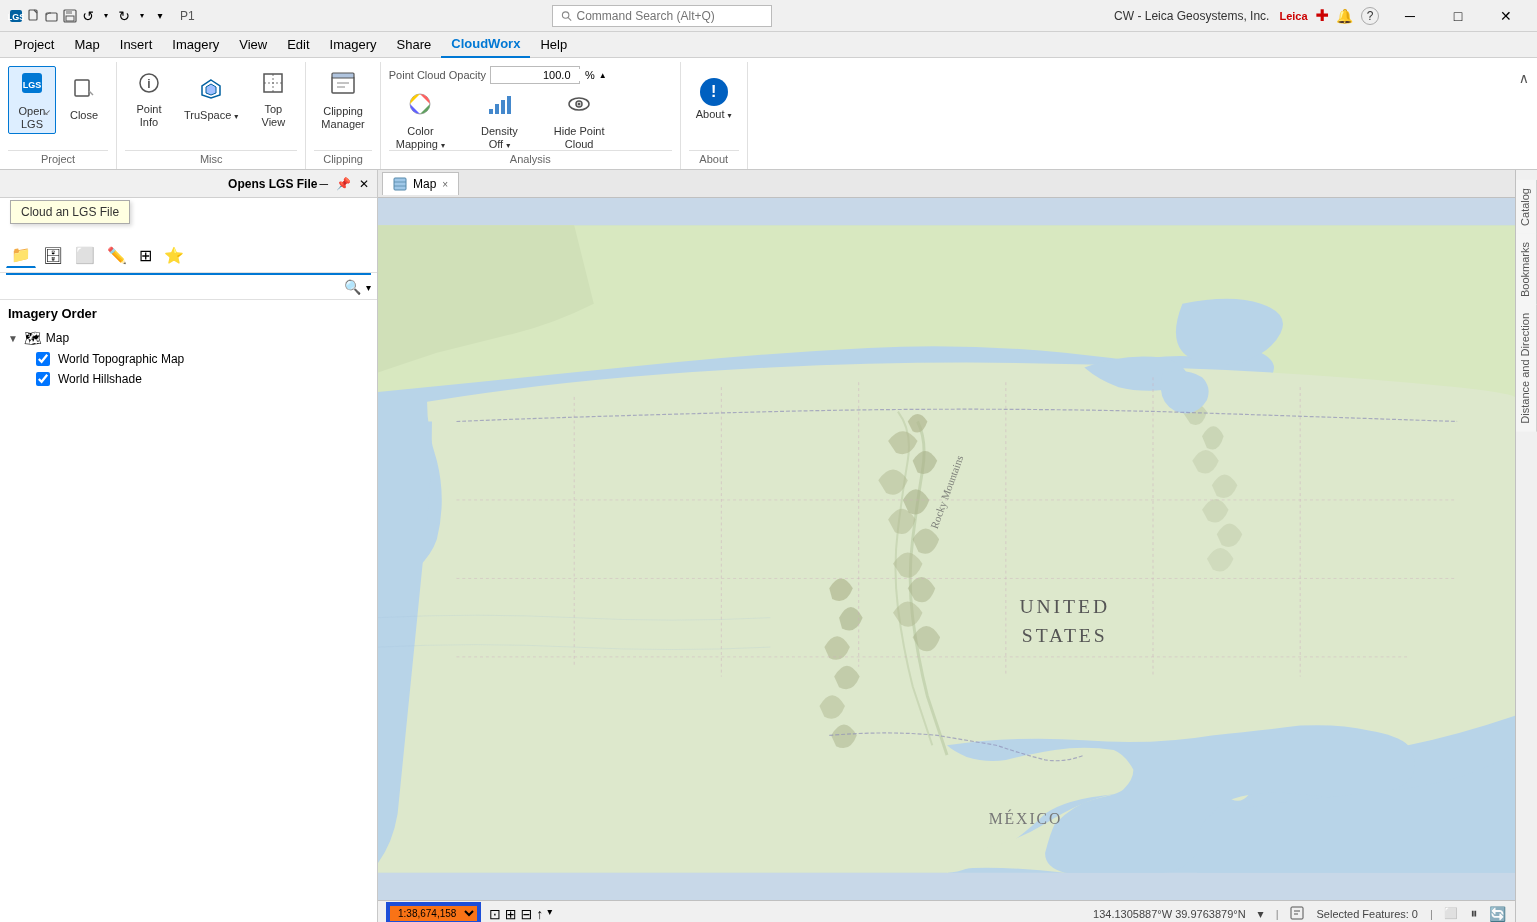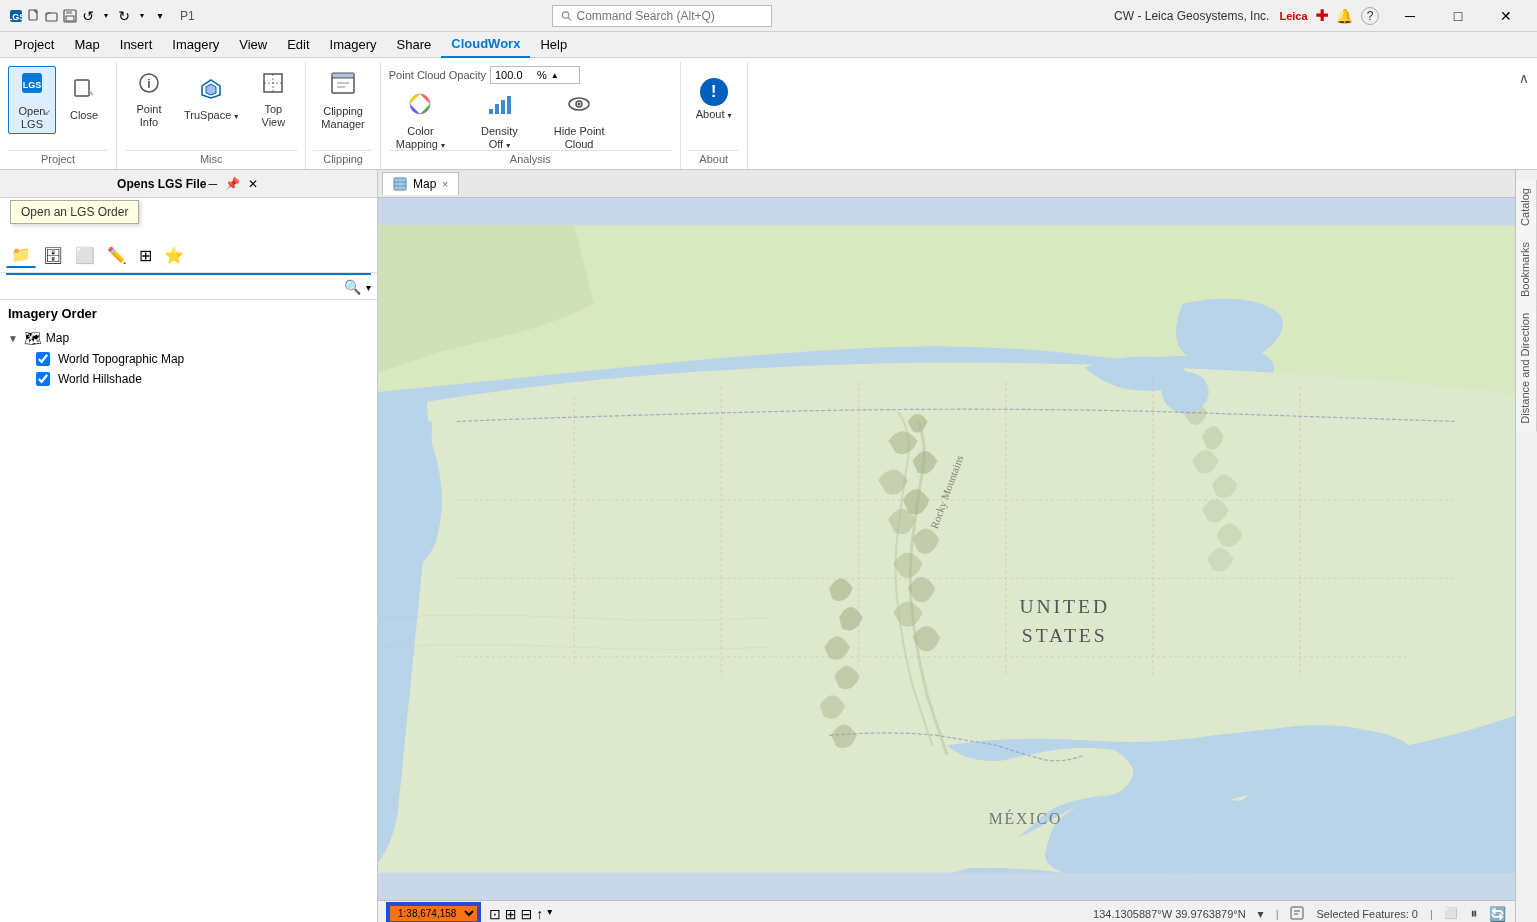--- a/index.html
+++ b/index.html
@@ -52,32 +52,32 @@
     }
     .ribbon-btn {
       display: flex; flex-direction: column; align-items: center; justify-content: center;
       padding: 4px 6px; cursor: pointer; min-width: 48px; height: 68px;
       border: 1px solid transparent; border-radius: 2px; background: transparent;
     }
     .ribbon-btn.active { background: #ddeeff; border-color: #0078d4; }
     .ribbon-btn-icon { font-size: 24px; margin-bottom: 2px; }
     .ribbon-btn-label { font-size: 11px; text-align: center; line-height: 1.2; color: #333; }
     .opacity-input { display: flex; align-items: center; border: 1px solid #bbb; background: white; padding: 2px 4px; width: 90px; font-size: 12px; gap: 2px; }
-    .opacity-input input { border: none; outline: none; width: 55px; font-size: 12px; }
+    .opacity-input input { border: none; outline: none; width: 55px; font-size: 12px; margin-left: 48px; }
 
     
     .main-area { display: flex; height: calc(922px - 32px - 26px - 108px); }
 
     
     .panel {
       width: 378px; min-width: 378px; background: #fff; border-right: 1px solid #c8c8c8;
       display: flex; flex-direction: column; position: relative;
     }
     .panel-header {
-      display: flex; align-items: center; justify-content: center;
+      display: flex; align-items: center; justify-content: flex-end;
       background: #f0f0f0; padding: 4px 6px; border-bottom: 1px solid #d0d0d0; height: 28px;
     }
     .panel-title { font-weight: bold; font-size: 12px; }
     .panel-controls { display: flex; gap: 4px; }
     .panel-ctrl-btn { cursor: pointer; font-size: 12px; padding: 0 2px; }
 
     
     .panel-toolbar { display: flex; align-items: center; gap: 2px; padding: 4px 6px; border-bottom: 1px solid #e0e0e0; }
     .panel-tool-btn { cursor: pointer; font-size: 16px; padding: 2px 4px; border: 1px solid transparent; }
     .panel-tool-btn.active { border-bottom: 2px solid #0078d4; }
@@ -361,21 +361,21 @@
     <div class="panel-header">
       <span class="panel-title">Opens LGS File</span>
       <div class="panel-controls">
         <span class="panel-ctrl-btn">─</span>
         <span class="panel-ctrl-btn">📌</span>
         <span class="panel-ctrl-btn">✕</span>
       </div>
     </div>
 
     <div class="tooltip-wrapper">
-      <div class="tooltip-desc">Open an LGS Order</div>
+      <div class="tooltip-desc">Cloud an LGS File</div>
     </div>
 
     <div class="panel-toolbar" style="margin-top: 40px;">
       <span class="panel-tool-btn active">📁</span>
       <span class="panel-tool-btn">🗄</span>
       <span class="panel-tool-btn">⬜</span>
       <span class="panel-tool-btn">✏️</span>
       <span class="panel-tool-btn">⊞</span>
       <span class="panel-tool-btn">⭐</span>
     </div>

